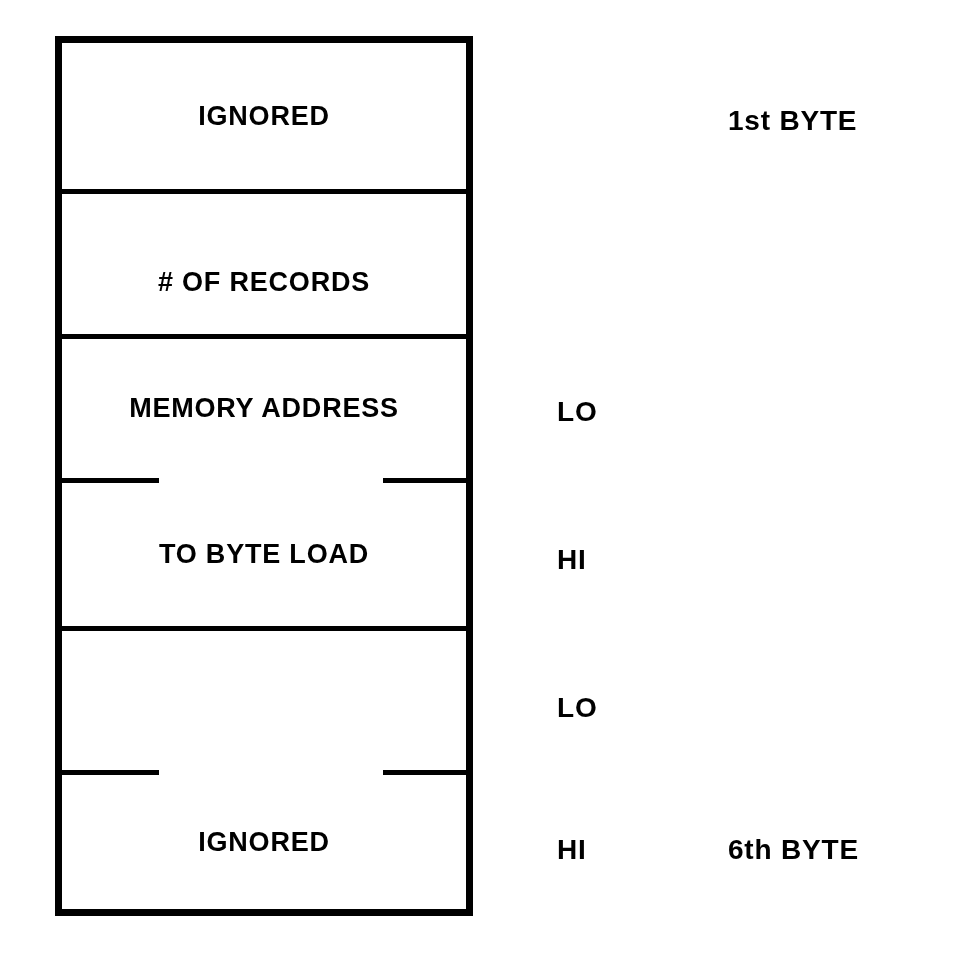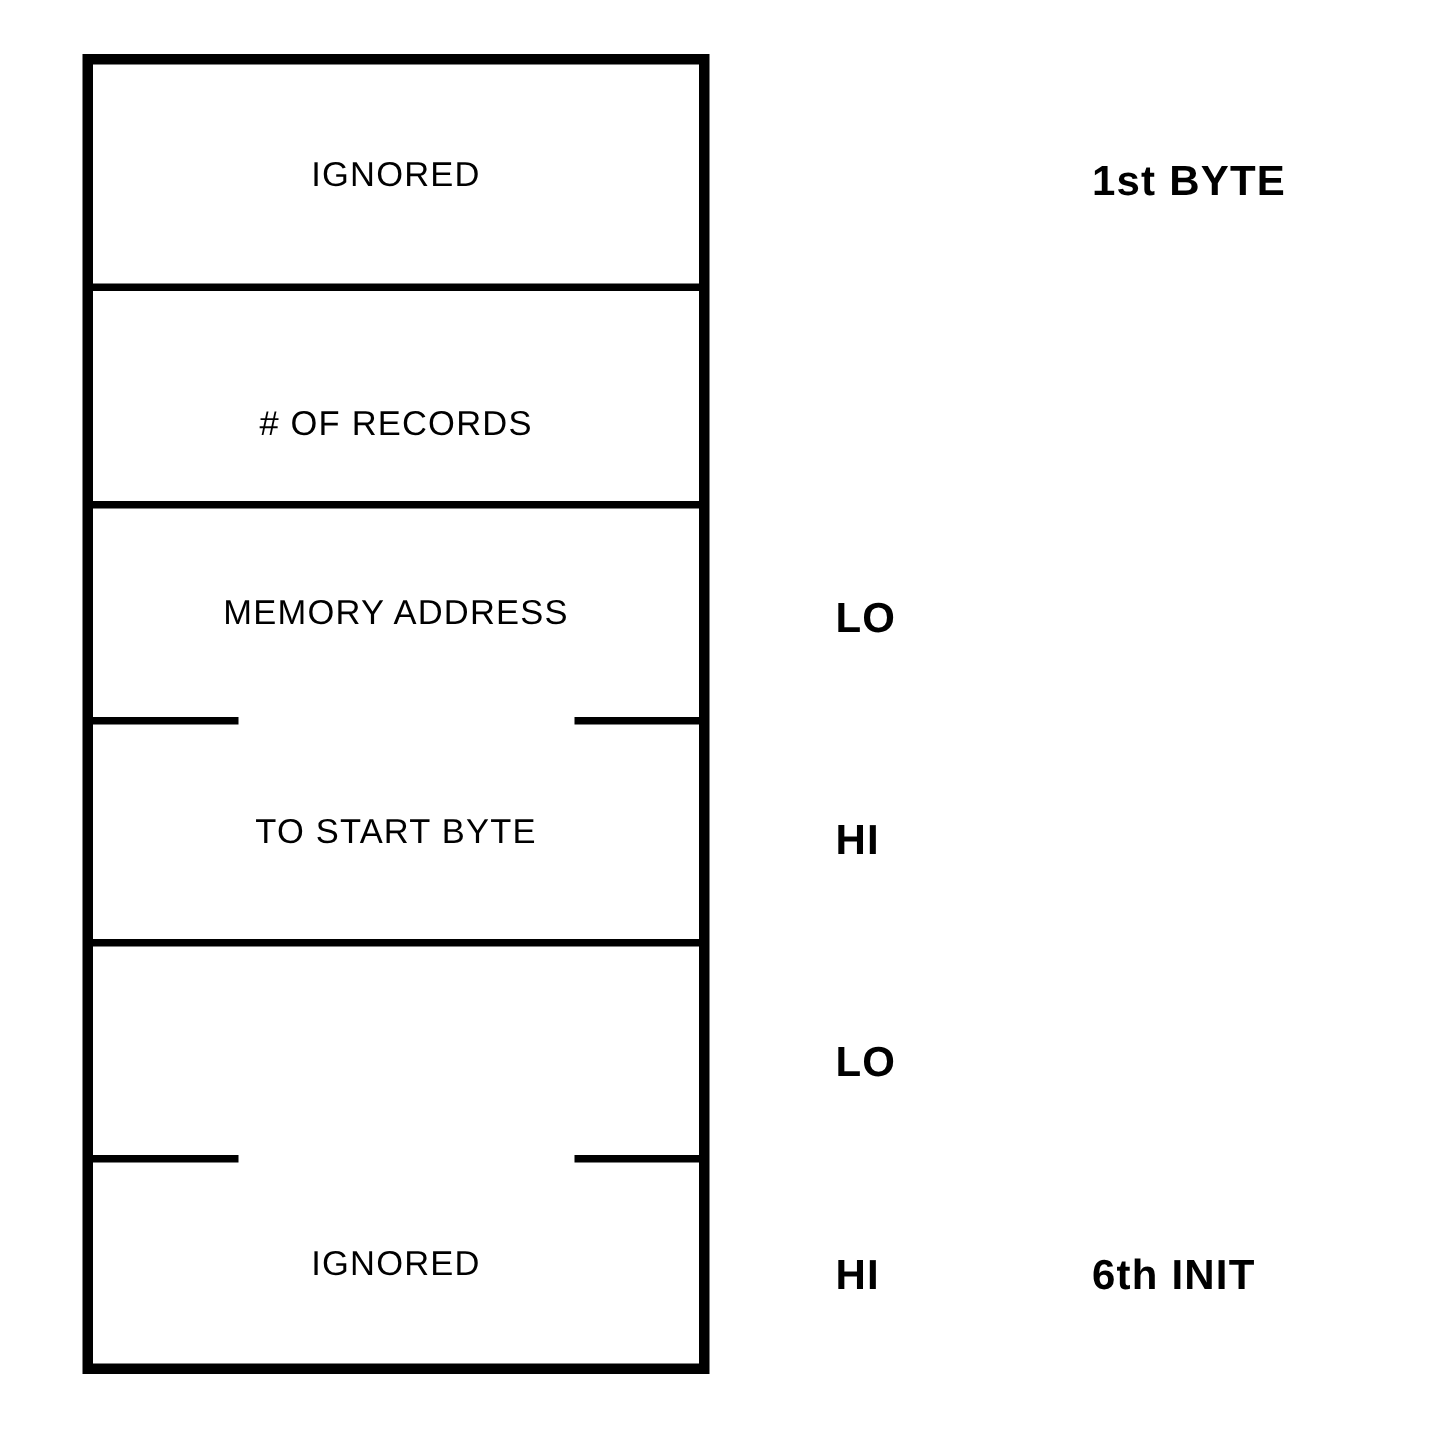--- a/index.html
+++ b/index.html
@@ -40,22 +40,22 @@
     left: 0;
     width: 404px;
     box-sizing: border-box;
     display: flex;
     align-items: center;
     justify-content: center;
     background: transparent;
   }
 
   .byte-label {
-    font-size: 23px;
-    font-weight: normal;
+    font-size: 27px;
+    font-weight: bold;
     letter-spacing: 0.8px;
     white-space: nowrap;
     line-height: 1;
   }
 
   
   .divider {
     position: absolute;
     height: 5px;
     background: #000000;
@@ -106,34 +106,34 @@
     </div>
     <div class="divider full" style="top:291px;"></div>
 
     <div class="byte-cell" style="top:296px; height:139px;">
       <span class="byte-label">MEMORY ADDRESS</span>
     </div>
     <div class="divider seg-left" style="top:435px;"></div>
     <div class="divider seg-right" style="top:435px;"></div>
 
     <div class="byte-cell" style="top:440px; height:143px;">
-      <span class="byte-label">TO START BYTE</span>
+      <span class="byte-label">TO BYTE LOAD</span>
     </div>
     <div class="divider full" style="top:583px;"></div>
 
     <div class="divider seg-left" style="top:727px;"></div>
     <div class="divider seg-right" style="top:727px;"></div>
 
     <div class="byte-cell" style="top:732px; height:134px;">
       <span class="byte-label">IGNORED</span>
     </div>
 
   </div>
 
   <div class="side-note col-order" style="top:398px;">LO</div>
   <div class="side-note col-order" style="top:546px;">HI</div>
   <div class="side-note col-order" style="top:694px;">LO</div>
   <div class="side-note col-order" style="top:836px;">HI</div>
 
   <div class="side-note col-byte" style="top:107px;">1st BYTE</div>
-  <div class="side-note col-byte" style="top:836px;">6th INIT</div>
+  <div class="side-note col-byte" style="top:836px;">6th BYTE</div>
 
 </div>
 
 </body></html>

